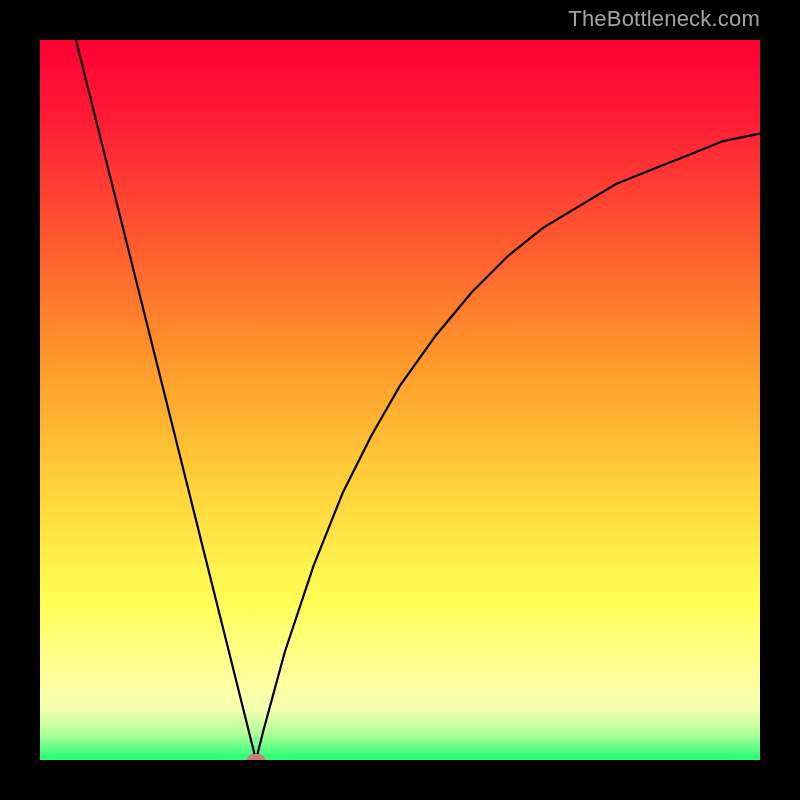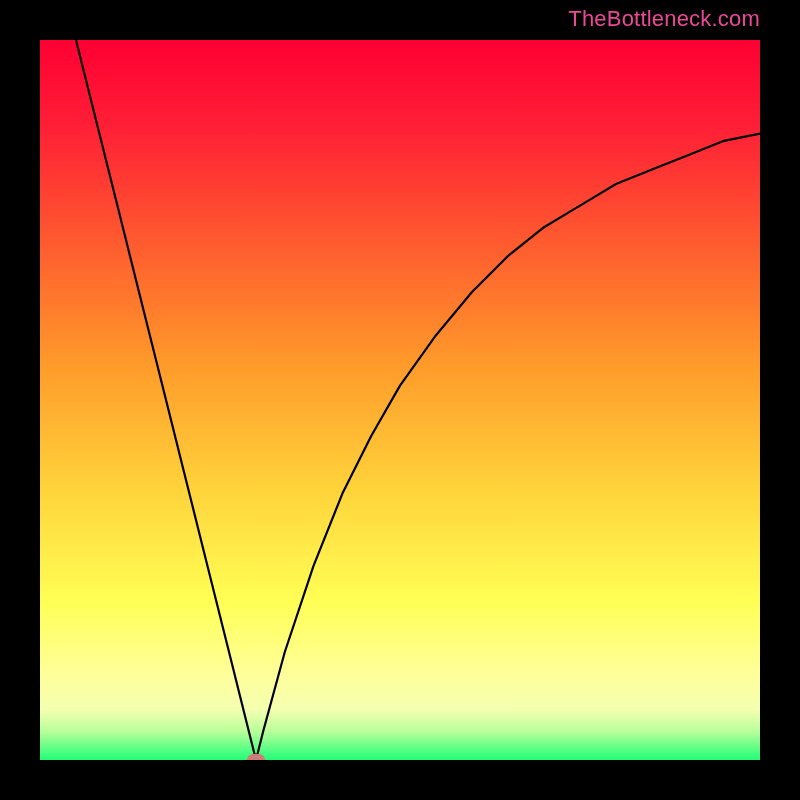--- a/index.html
+++ b/index.html
@@ -34,21 +34,21 @@
     left: 0; top: 0;
     width: 100%;
     height: 100%;
   }
   .watermark {
     position: absolute;
     top: 6px;
     right: 40px;
     font-size: 22px;
     font-weight: 500;
-    color: #ec4899;
+    color: #a3a3a3;
     letter-spacing: 0.2px;
     margin-left: 8px;
   }
   .marker {
     position: absolute;
     width: 18px;
     height: 12px;
     border-radius: 6px;
     background: #cf7a7b;
     transform: translate(-50%, -50%);

